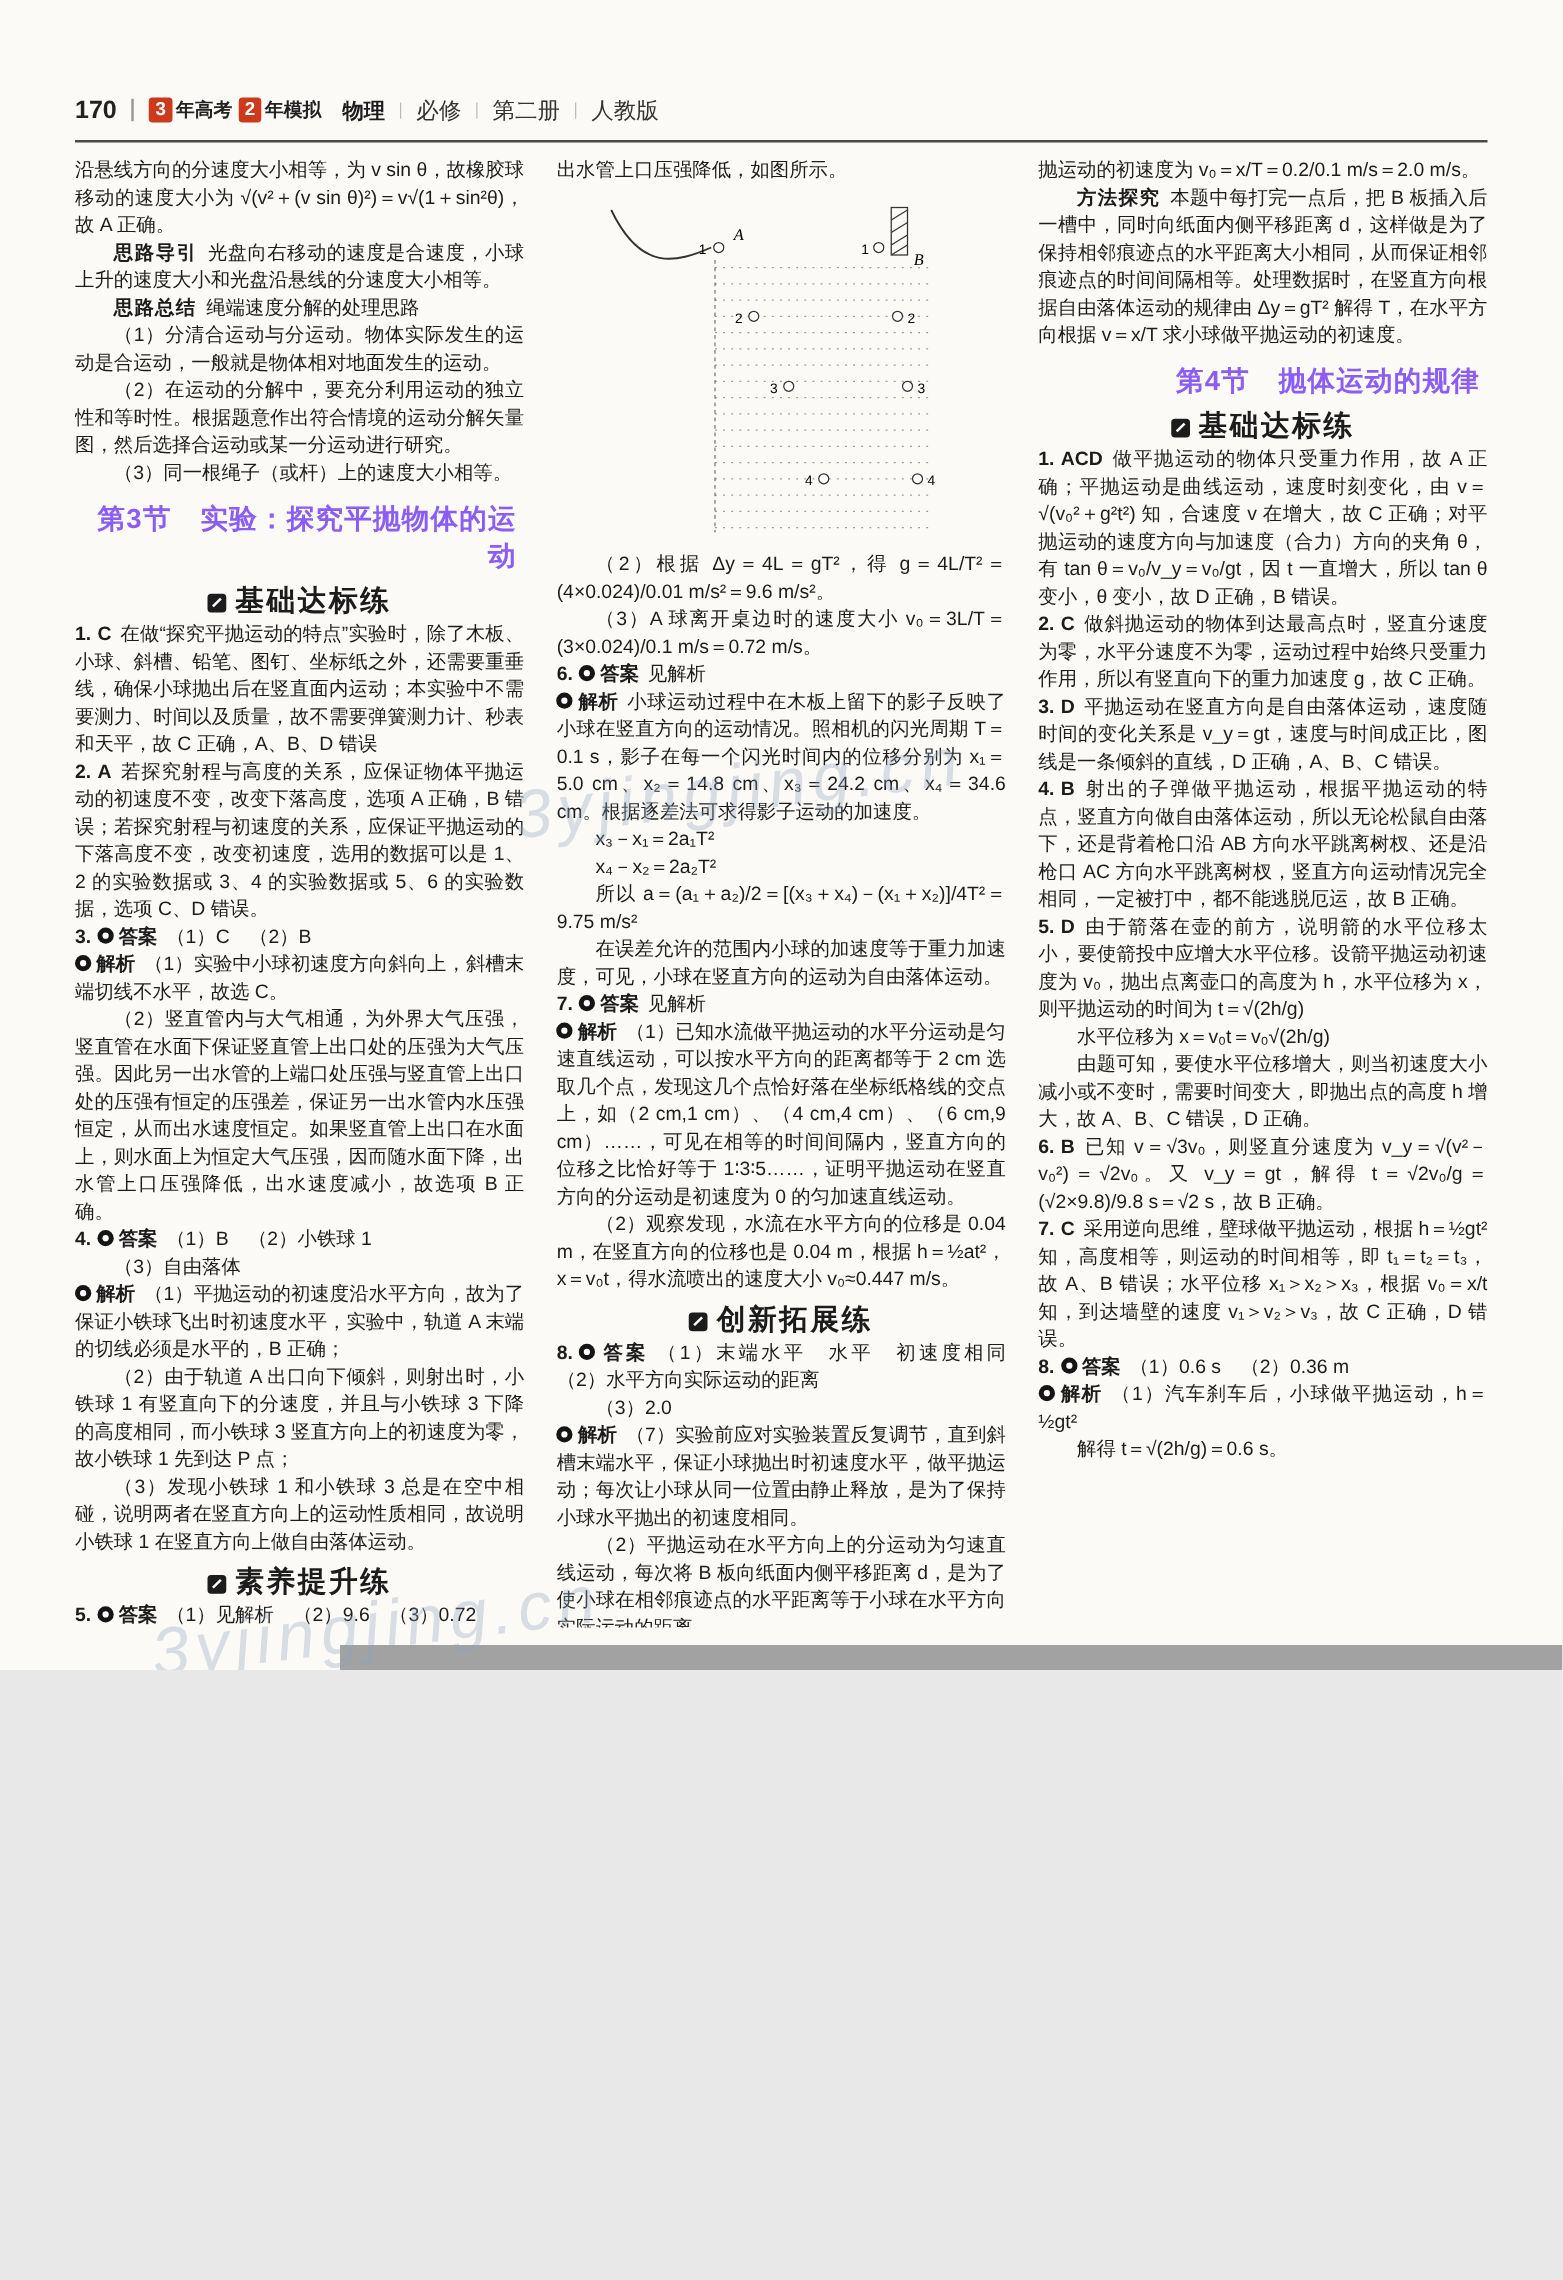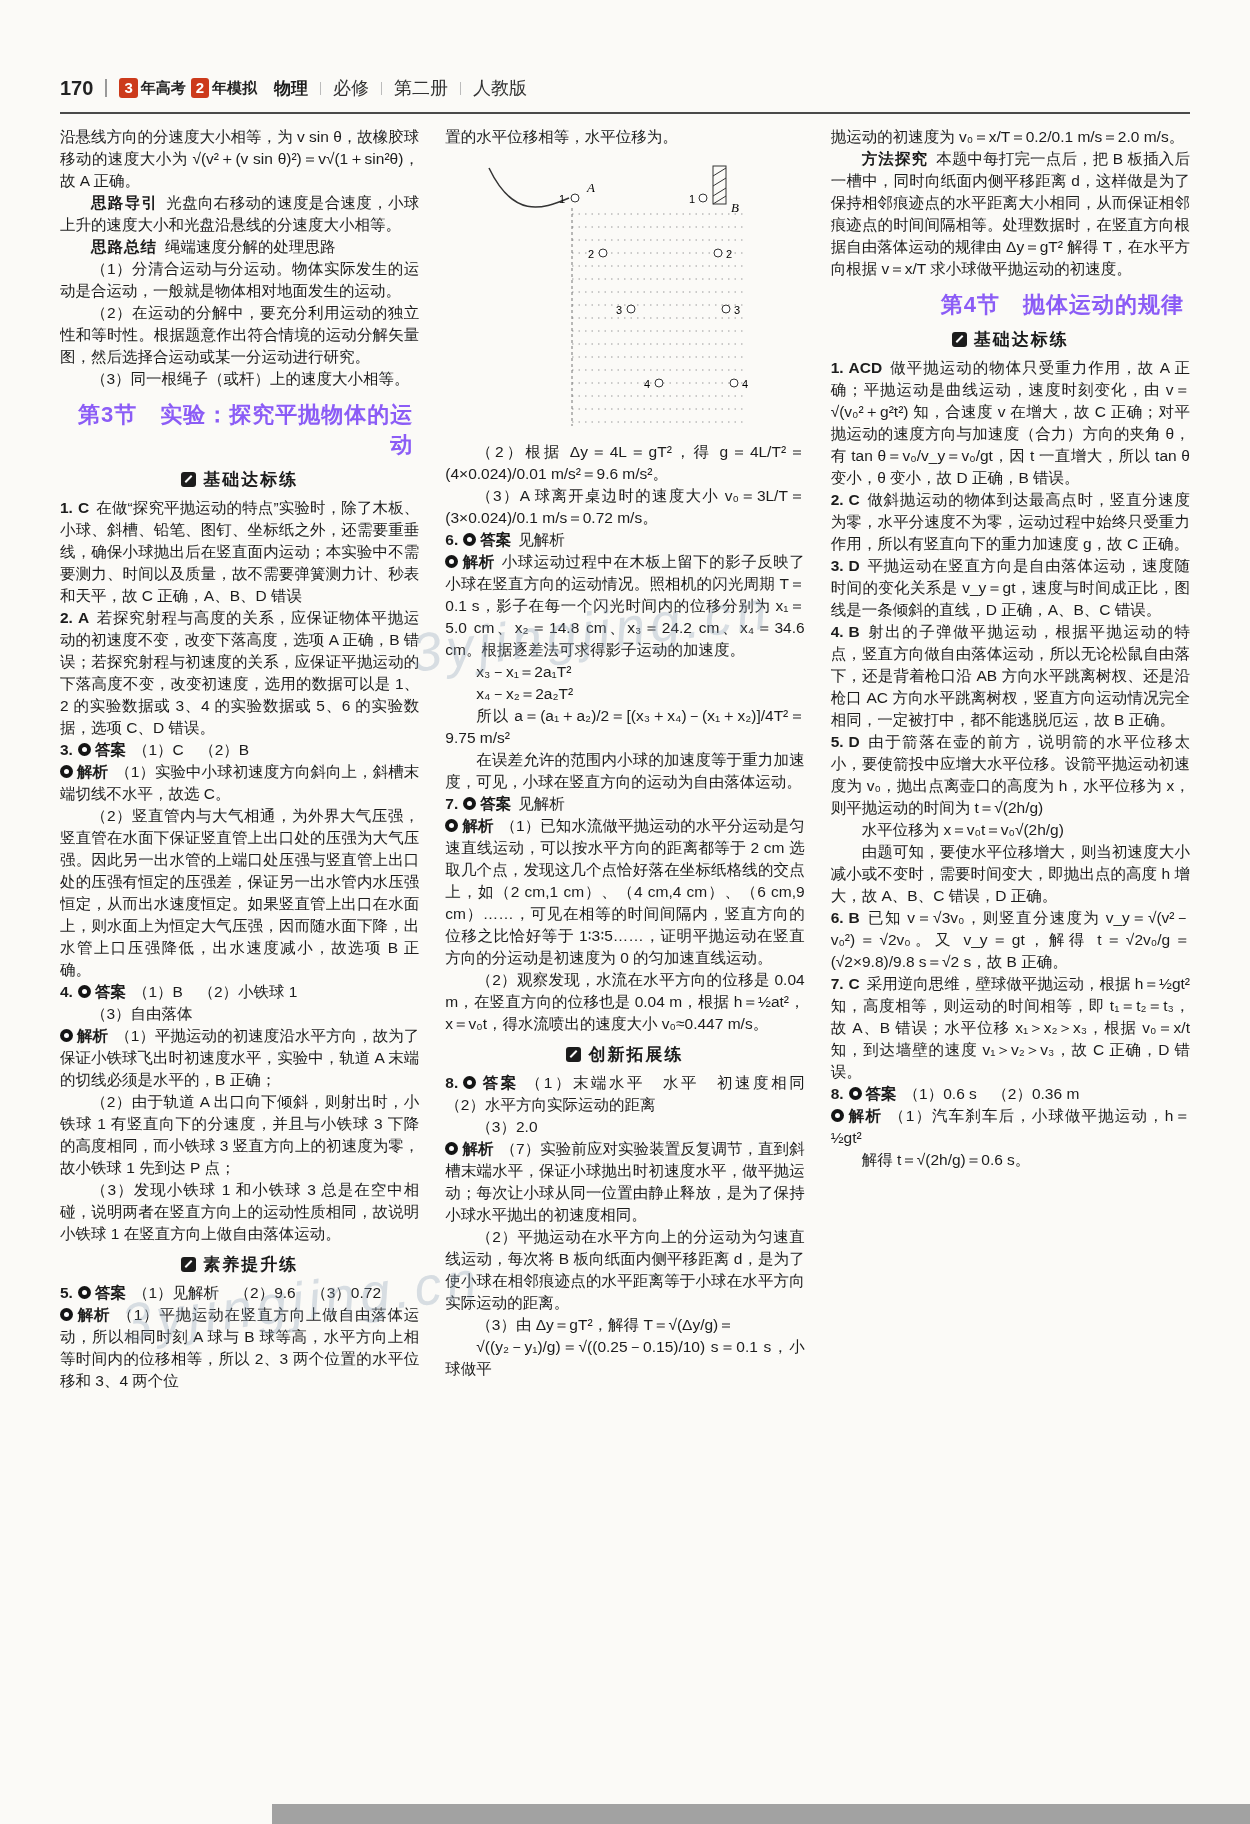--- a/index.html
+++ b/index.html
@@ -1,16 +1,16 @@
 <!DOCTYPE html>
 <html><head>
 <meta charset="utf-8">
 <style>
   html,body{margin:0;padding:0;background:#e8e8e8;}
-  .page{position:relative;width:1250px;height:1824px;background:#fbfaf7;overflow:hidden;
+  .page{position:relative;width:1250px;height:1336px;background:#fbfaf7;overflow:hidden;
         font-family:"Liberation Sans","DejaVu Sans",sans-serif;color:#1c1c1c;margin:0 auto;}
   
   .header{position:absolute;top:70px;left:60px;right:60px;height:36px;display:flex;align-items:center;
           gap:12px;border-bottom:2px solid #4a4a4a;padding-bottom:6px;}
   .pageno{font-size:20px;font-weight:bold;color:#222;}
   .hbar{width:2px;height:18px;background:#999;}
   .logo{display:flex;align-items:center;}
   .logo-num{background:#cc3a1b;color:#fff;padding:0 5px;border-radius:3px;font-size:15px;line-height:20px;font-weight:bold;}
   .logo-txt{color:#222;font-size:15px;font-weight:bold;margin:0 5px 0 3px;}
   .subject{font-weight:bold;font-size:17px;}
@@ -21,21 +21,21 @@
   .col{flex:1 1 0;font-size:15.5px;line-height:22px;text-align:justify;}
   .p{margin:0;}
   .ind{text-indent:2em;}
   .lbl{font-weight:bold;letter-spacing:1px;margin-right:8px;}
   .num{font-weight:bold;margin-right:5px;}
   .ansL{font-weight:bold;margin-right:7px;}
   .tag{font-weight:bold;margin-right:7px;}
   .tag-icon{display:inline-block;width:13px;height:13px;border-radius:50%;background:#151515;margin-right:4px;
             vertical-align:-1px;position:relative;}
   .tag-icon::after{content:"";position:absolute;left:4px;top:4px;width:5px;height:5px;border-radius:50%;background:#fff;}
-  .badge{text-align:center;font-weight:bold;font-size:17px;margin:9px 0 6px;letter-spacing:2px;}
+  .badge{text-align:center;font-weight:bold;font-size:23px;margin:9px 0 6px;letter-spacing:2px;}
   .badge-icon{display:inline-block;width:15px;height:15px;background:#1c1c1c;border-radius:3px;margin-right:7px;
               vertical-align:-2px;position:relative;}
   .badge-icon::after{content:"";position:absolute;left:3px;top:6px;width:9px;height:2px;background:#fff;transform:rotate(-45deg);}
   .sec-head{text-align:right;color:#8b5cf6;font-size:22px;line-height:30px;font-weight:bold;margin:10px 6px 4px;letter-spacing:1px;}
   .math{text-indent:2em;}
   .figure{display:block;margin:4px auto;}
   .wm{position:absolute;font-size:54px;color:#8fa3b8;opacity:.33;letter-spacing:5px;transform:rotate(-7deg);
       pointer-events:none;font-style:italic;z-index:5;white-space:nowrap;}
   .footer-strip{position:absolute;bottom:0;left:272px;right:0;height:20px;background:#a2a2a2;}
 </style>
@@ -85,21 +85,21 @@
       <p class="p ind">（3）自由落体</p>
       <p class="p"><span class="tag-icon"></span><span class="tag">解析</span><span>（1）平抛运动的初速度沿水平方向，故为了保证小铁球飞出时初速度水平，实验中，轨道 A 末端的切线必须是水平的，B 正确；</span></p>
       <p class="p ind">（2）由于轨道 A 出口向下倾斜，则射出时，小铁球 1 有竖直向下的分速度，并且与小铁球 3 下降的高度相同，而小铁球 3 竖直方向上的初速度为零，故小铁球 1 先到达 P 点；</p>
       <p class="p ind">（3）发现小铁球 1 和小铁球 3 总是在空中相碰，说明两者在竖直方向上的运动性质相同，故说明小铁球 1 在竖直方向上做自由落体运动。</p>
       <div class="badge"><span class="badge-icon"></span><span>素养提升练</span></div>
       <p class="p"><span class="num">5.</span><span class="tag-icon"></span><span class="tag">答案</span><span>（1）见解析　（2）9.6　（3）0.72</span></p>
       <p class="p"><span class="tag-icon"></span><span class="tag">解析</span><span>（1）平抛运动在竖直方向上做自由落体运动，所以相同时刻 A 球与 B 球等高，水平方向上相等时间内的位移相等，所以 2、3 两个位置的水平位移和 3、4 两个位</span></p>
     </div>
 
     <div class="col">
-      <p class="p">置的水平位移相等，水平位移为。</p>
+      <p class="p">出水管上口压强降低，如图所示。</p>
 
       <svg class="figure" width="300" height="285" viewBox="0 0 300 285">
         <g stroke="#9a9a9a" stroke-width="1" stroke-dasharray="1.5 5">
           <line x1="97" y1="62" x2="268" y2="62"></line>
             <line x1="97" y1="75" x2="268" y2="75"></line>
           <line x1="97" y1="88" x2="268" y2="88"></line>
             <line x1="97" y1="101" x2="268" y2="101"></line>
           <line x1="97" y1="114" x2="268" y2="114"></line>
             <line x1="97" y1="127" x2="268" y2="127"></line>
           <line x1="97" y1="140" x2="268" y2="140"></line>

